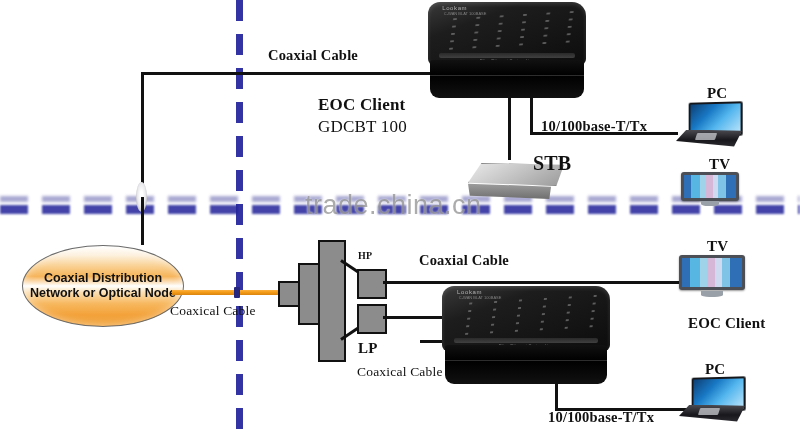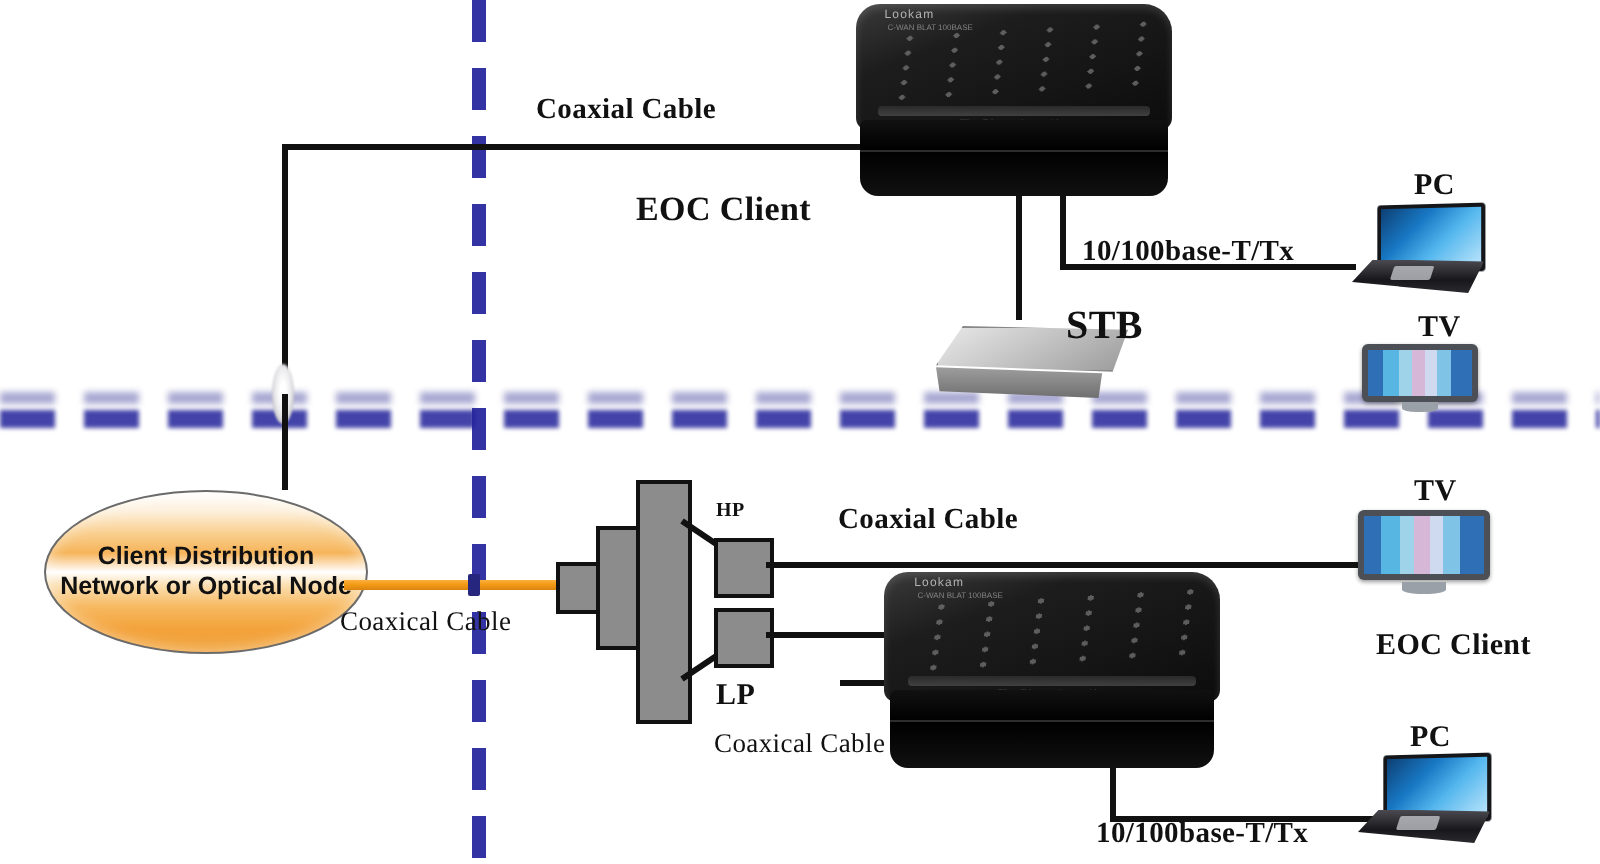--- a/index.html
+++ b/index.html
@@ -237,20 +237,21 @@
       <div class="model">C-WAN   BLAT
 100BASE</div>
       <div class="vents"></div>
       <div class="slot"></div>
       <div class="slottxt">Fiber Ethernet  System  Line</div>
     </div>
     <div class="body"></div>
   </div>
 
   <div class="lbl" style="left:318px;top:95px;font-size:17px;">EOC Client</div>
+  <div class="lbl thin" style="left:318px;top:117px;font-size:17px;">GDCBT 100</div>
 
   <div class="wire v" style="left:508px;top:98px;height:62px;"></div>
 
   <div class="wire v" style="left:530px;top:98px;height:34px;"></div>
   <div class="wire h" style="left:530px;top:132px;width:148px;"></div>
 
   <div class="lbl" style="left:541px;top:118px;font-size:14.5px;">10/100base-T/Tx</div>
 
   <div class="stb" style="left:468px;top:163px;width:94px;height:36px;">
     <div class="lid"></div>
@@ -266,24 +267,25 @@
   </div>
 
   <div class="lbl" style="left:709px;top:156px;font-size:15px;">TV</div>
   <div class="tv" style="left:681px;top:172px;width:58px;height:34px;">
     <div class="frame">
       <div class="panel"></div>
     </div>
     <div class="stand"></div>
   </div>
 
+  <div class="watermark" style="left:305px;top:190px;">trade.china.cn</div>
 
   <div class="ellipse" style="left:22px;top:245px;width:160px;height:80px;">
     <div class="ellipse-text">
-      <div>Client Distribution</div>
+      <div>Coaxial Distribution</div>
       <div>Network or Optical Node</div>
     </div>
   </div>
 
   <div class="coax-orange" style="left:172px;top:290px;width:132px;"></div>
   <div class="coax-node" style="left:234px;top:287px;"></div>
   <div class="lbl thin" style="left:170px;top:303px;font-size:13.5px;">Coaxical Cable</div>
 
   <div class="sp-box" style="left:278px;top:281px;width:30px;height:22px;"></div>
   <div class="sp-box" style="left:298px;top:263px;width:24px;height:58px;"></div>

